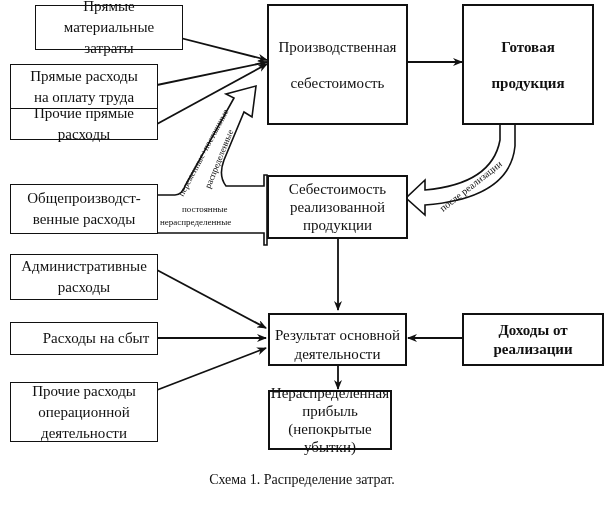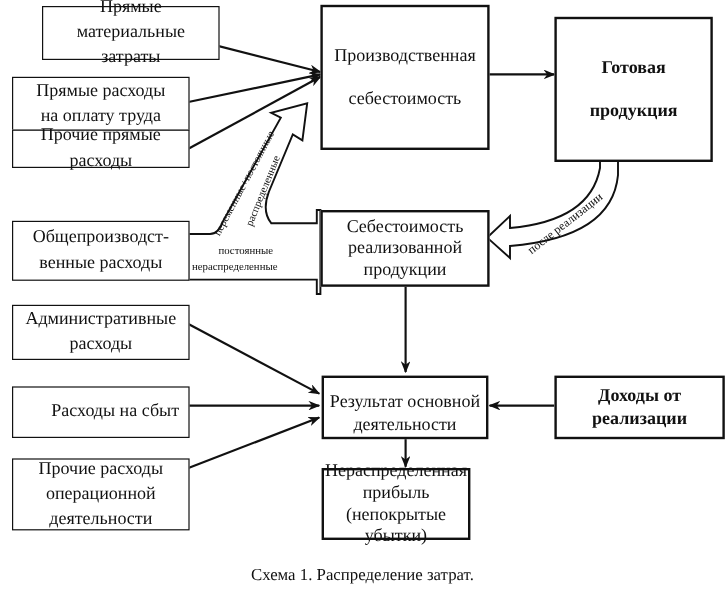--- a/index.html
+++ b/index.html
@@ -62,41 +62,41 @@
 <div class="box thin" style="left:10px;top:108px;width:148px;height:32px;">
     <span>Прочие прямые
 расходы</span>
   </div>
 
 <div class="box" style="left:267px;top:4px;width:141px;height:121px;text-align:center;">
     <span style="line-height:18px;">Производственная
 
 себестоимость</span>
   </div>
-<div class="box" style="left:462px;top:14px;width:132px;height:121px;font-weight:bold;">
+<div class="box" style="left:462px;top:4px;width:132px;height:121px;font-weight:bold;">
     <span style="line-height:18px;">Готовая
 
 продукция</span>
   </div>
 
 <div class="box thin" style="left:10px;top:184px;width:148px;height:50px;">
     <span>Общепроизводст-
 венные расходы</span>
   </div>
 <div class="box" style="left:267px;top:175px;width:141px;height:64px;">
     <span style="line-height:18px;">Себестоимость
 реализованной
 продукции</span>
   </div>
 
 <div class="box thin" style="left:10px;top:254px;width:148px;height:46px;">
     <span>Административные
 расходы</span>
   </div>
-<div class="box thin" style="left:10px;top:322px;width:148px;height:43px;padding-left:24px;">
+<div class="box thin" style="left:10px;top:322px;width:148px;height:33px;padding-left:24px;">
     <span>Расходы на сбыт</span>
   </div>
 <div class="box thin" style="left:10px;top:382px;width:148px;height:60px;">
     <span>Прочие расходы
 операционной
 деятельности</span>
   </div>
 
 <div class="box" style="left:268px;top:313px;width:139px;height:53px;align-items:flex-end;">
     <span style="line-height:19px;">Результат основной

